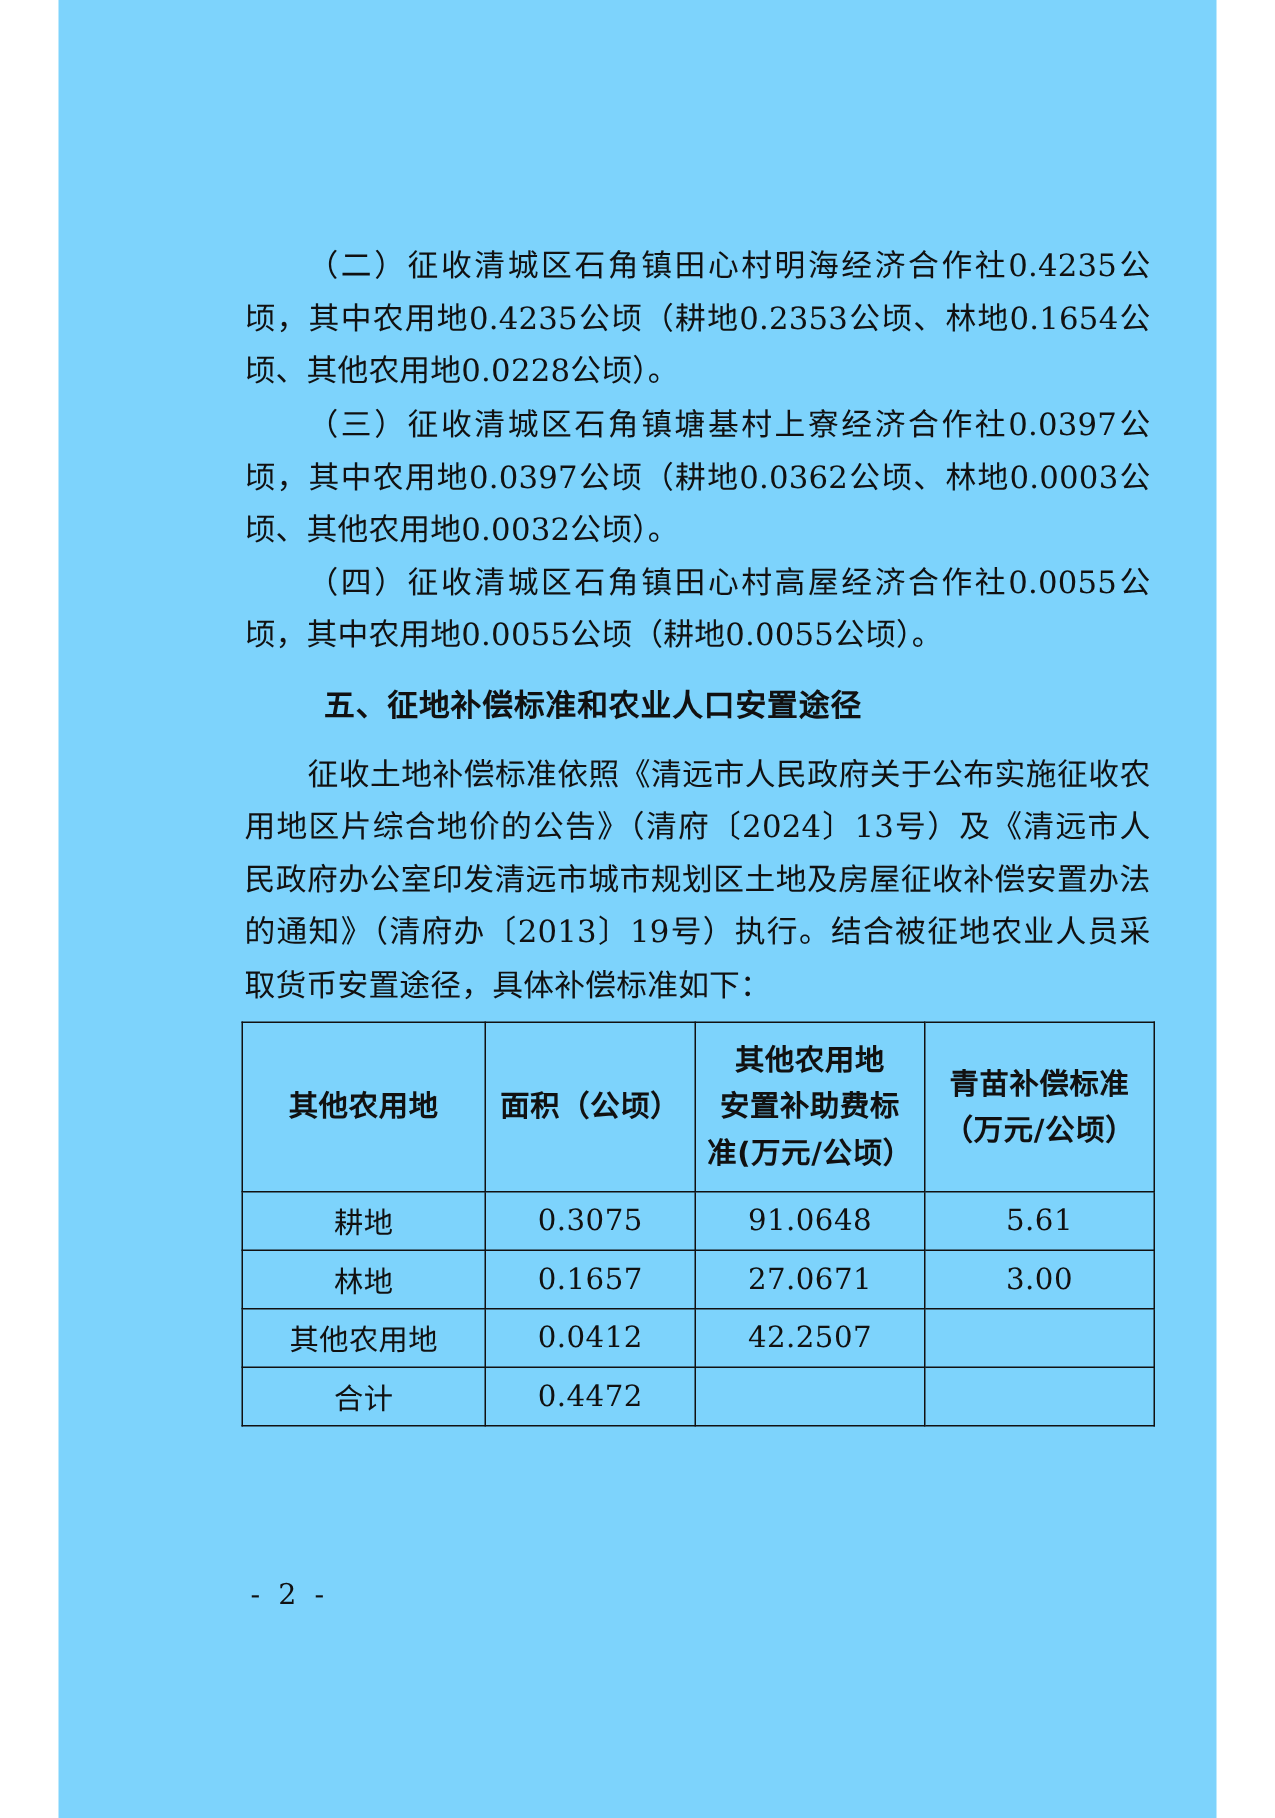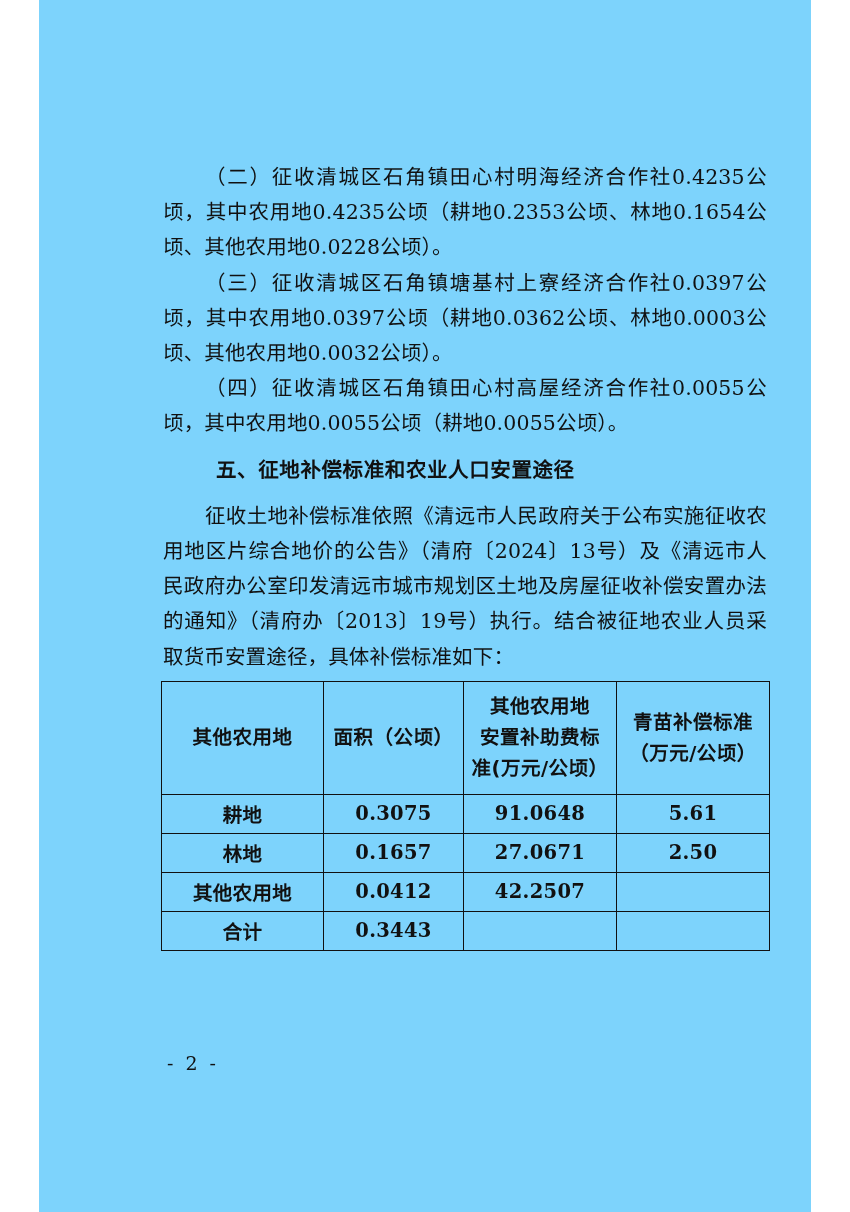--- a/index.html
+++ b/index.html
@@ -73,21 +73,21 @@
     font-family: "DejaVu Sans", "Liberation Sans", sans-serif;
     font-weight: bold;
     height: 108px;
     line-height: 31px;
     font-size: 19.5px;
     letter-spacing: 0.5px;
     padding: 2px 3px;
   }
   table.comp tbody td {
     height: 38px;
-    font-weight: bold;
+    font-weight: normal;
   }
   .col-1 { width: 162px; }
   .col-2 { width: 140px; }
   .col-3 { width: 153px; }
   .col-4 { width: 153px; }
   .hdr-line { display: block; }
   
   .page-number {
     position: absolute;
     left: 128px;
@@ -147,31 +147,31 @@
           <tr>
             <td>耕地</td>
             <td>0.3075</td>
             <td>91.0648</td>
             <td>5.61</td>
           </tr>
           <tr>
             <td>林地</td>
             <td>0.1657</td>
             <td>27.0671</td>
-            <td>2.50</td>
+            <td>3.00</td>
           </tr>
           <tr>
             <td>其他农用地</td>
             <td>0.0412</td>
             <td>42.2507</td>
             <td></td>
           </tr>
           <tr>
             <td>合计</td>
-            <td>0.3443</td>
+            <td>0.4472</td>
             <td></td>
             <td></td>
           </tr>
         </tbody>
       </table>
     </div>
 
   </div>
 
   <div class="page-number">- 2 -</div>

